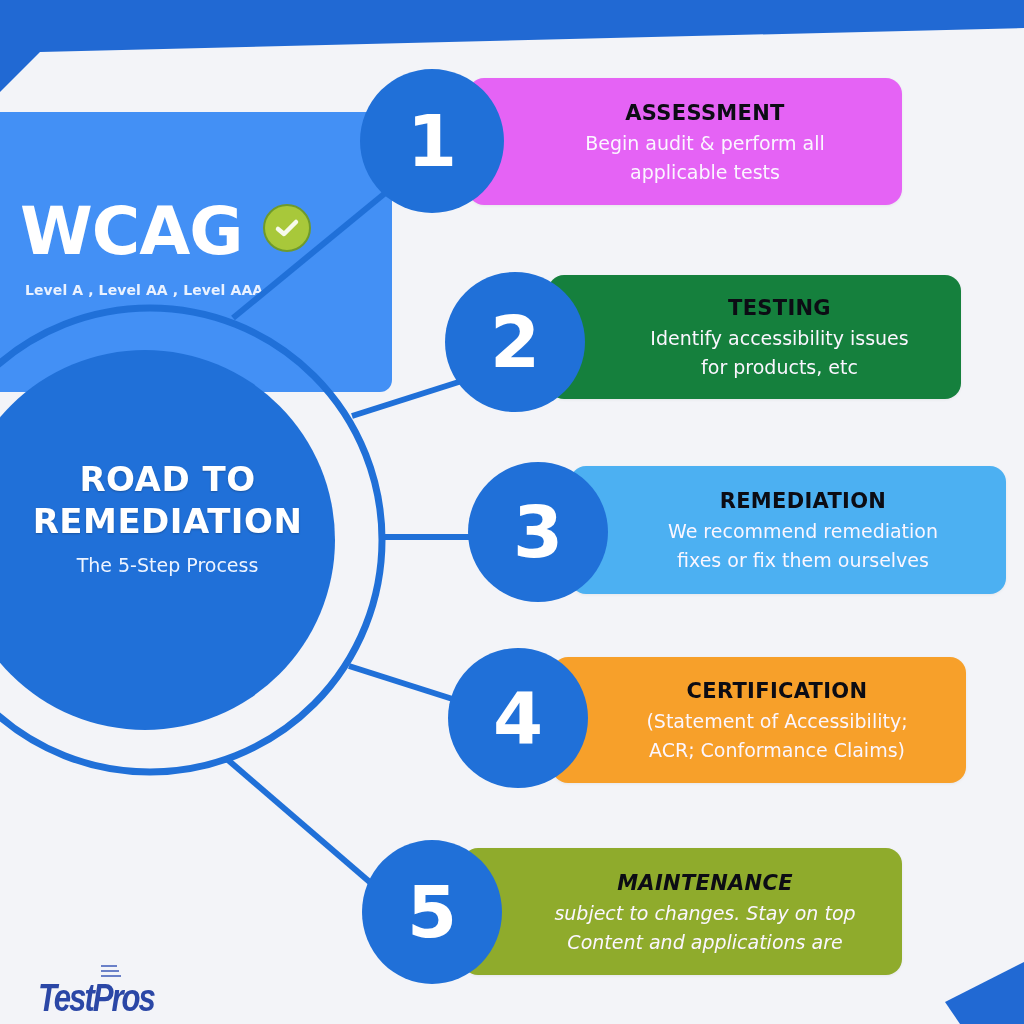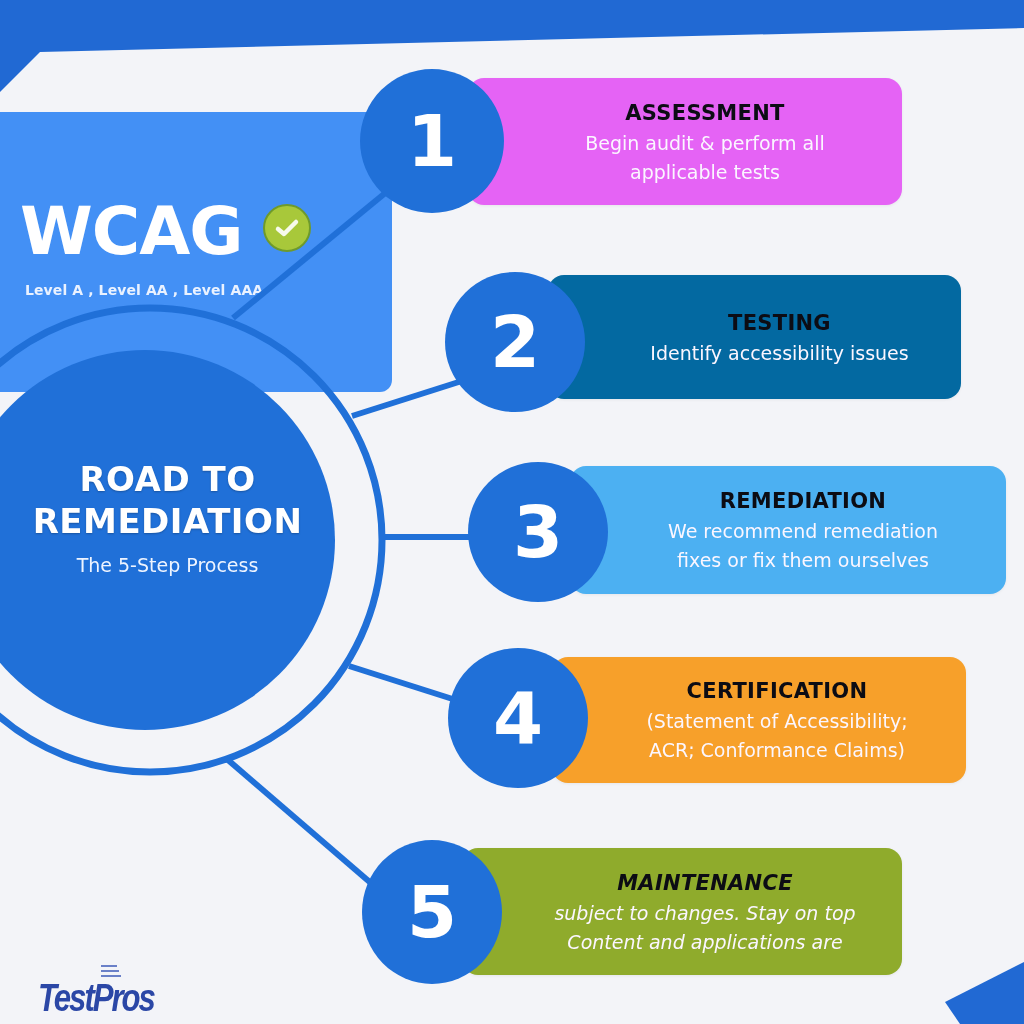--- a/index.html
+++ b/index.html
@@ -100,23 +100,24 @@
   <div class="hub-sub">The 5-Step Process</div>
 </div>
 
 <div class="step-card" style="left:468px; top:78px; width:434px; height:127px; background:#e563f5; padding-left:40px; z-index:2;">
   <div class="step-title">ASSESSMENT</div>
   <div class="step-desc">Begin audit &amp; perform all</div>
   <div class="step-desc">applicable tests</div>
 </div>
 <div class="step-num" style="left:360px; top:69px; width:144px; height:144px;">1</div>
 
-<div class="step-card" style="left:548px; top:275px; width:413px; height:124px; background:#0369a1; padding-left:50px; z-index:2;">
+<div class="step-card" style="left:548px; top:275px; width:413px; height:124px; background:#15803d; padding-left:50px; z-index:2;">
   <div class="step-title">TESTING</div>
   <div class="step-desc">Identify accessibility issues</div>
+  <div class="step-desc">for products, etc</div>
 </div>
 <div class="step-num" style="left:445px; top:272px; width:140px; height:140px;">2</div>
 
 <div class="step-card" style="left:570px; top:466px; width:436px; height:128px; background:#4cb0f2; padding-left:30px; z-index:2;">
   <div class="step-title">REMEDIATION</div>
   <div class="step-desc">We recommend remediation</div>
   <div class="step-desc">fixes  or fix them ourselves</div>
 </div>
 <div class="step-num" style="left:468px; top:462px; width:140px; height:140px;">3</div>
 

